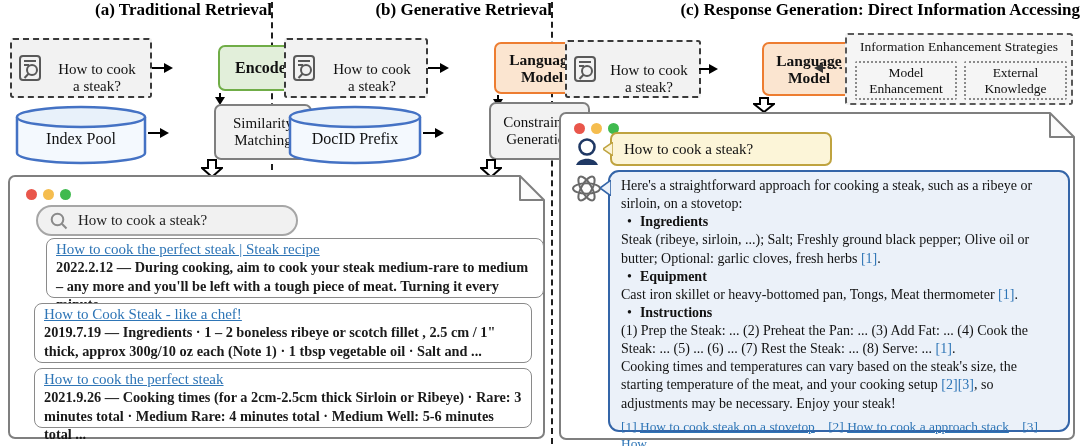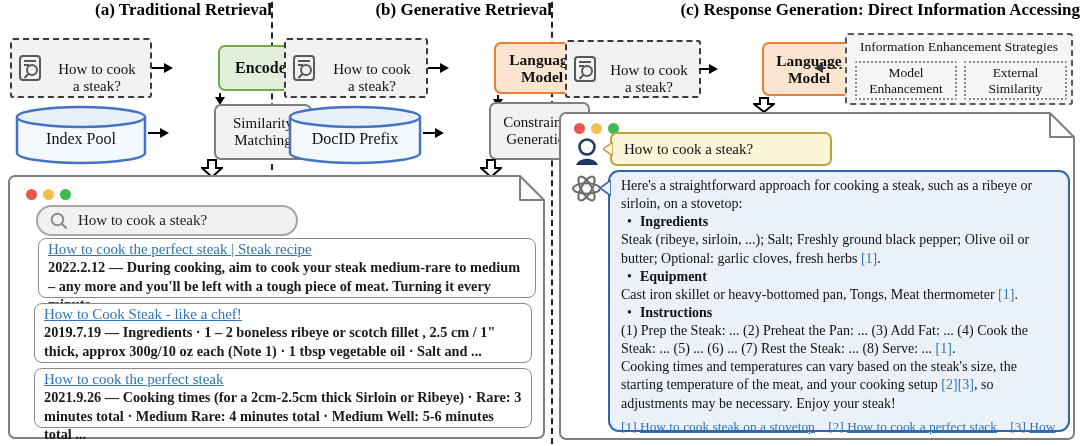--- a/index.html
+++ b/index.html
@@ -158,21 +158,21 @@
   <svg class="abs" style="left:753px;top:97px" width="22" height="16">
     <path d="M7,1 h8 v6 h6 l-10,8 -10,-8 h6 z" fill="#fff" stroke="#000" stroke-width="2"></path>
   </svg>
   <svg class="abs" style="left:814px;top:62px" width="31" height="12">
     <line x1="9" y1="6" x2="31" y2="6" stroke="#333" stroke-width="2" stroke-dasharray="2.5,3"></line>
     <polygon points="9,1 0,6 9,11" fill="#333"></polygon>
   </svg>
   <div class="abs relbox" style="left:845px;top:33px;width:228px;height:72px">
     <div class="rel-title">Information Enhancement Strategies</div>
     <div class="rel-item" style="left:8px;top:26px;width:102px;height:39px">Model Enhancement</div>
-    <div class="rel-item" style="left:117px;top:26px;width:103px;height:39px">External Similarity</div>
+    <div class="rel-item" style="left:117px;top:26px;width:103px;height:39px">External Knowledge</div>
   </div>
 
   <div class="abs window" style="left:8px;top:175px;width:537px;height:264px">
     <svg class="abs" style="right:-2px;top:-2px" width="30" height="30">
       <rect x="0" y="0" width="30" height="30" fill="#fff"></rect>
       <line x1="0" y1="1" x2="5" y2="1" stroke="#7F7F7F" stroke-width="2"></line>
       <line x1="29" y1="25" x2="29" y2="30" stroke="#7F7F7F" stroke-width="2"></line>
       <polygon points="5,1 29,25 5,25" fill="#FBFBFB" stroke="#7F7F7F" stroke-width="2" stroke-linejoin="round"></polygon>
     </svg>
     <div class="abs dot" style="left:16px;top:12px;background:#E9564B"></div>
@@ -180,21 +180,21 @@
     <div class="abs dot" style="left:50px;top:12px;background:#3FBA4E"></div>
 
     <div class="abs searchbar" style="left:26px;top:28px;width:262px;height:31px">
       <svg width="18" height="18" viewBox="0 0 18 18">
         <circle cx="7.5" cy="7.5" r="5.8" fill="none" stroke="#8a8a8a" stroke-width="2"></circle>
         <line x1="11.8" y1="11.8" x2="16.5" y2="16.5" stroke="#8a8a8a" stroke-width="2"></line>
       </svg>
       <span>How to cook a steak?</span>
     </div>
 
-    <div class="abs result-card" style="left:28px;top:61px;width:498px;height:60px">
+    <div class="abs result-card" style="left:36px;top:61px;width:498px;height:60px">
       <div class="result-title"><span class="blue-link">How to cook the perfect steak | Steak recipe</span></div>
       <div class="result-snippet">2022.2.12 — During cooking, aim to cook your steak medium-rare to medium – any more and you'll be left with a tough piece of meat. Turning it every minute ...</div>
     </div>
     <div class="abs result-card" style="left:24px;top:126px;width:498px;height:60px">
       <div class="result-title"><span class="blue-link">How to Cook Steak - like a chef!</span></div>
       <div class="result-snippet">2019.7.19 — Ingredients · 1 – 2 boneless ribeye or scotch fillet , 2.5 cm / 1" thick, approx 300g/10 oz each (Note 1) · 1 tbsp vegetable oil · Salt and ...</div>
     </div>
     <div class="abs result-card" style="left:24px;top:191px;width:498px;height:60px">
       <div class="result-title"><span class="blue-link">How to cook the perfect steak</span></div>
       <div class="result-snippet">2021.9.26 — Cooking times (for a 2cm-2.5cm thick Sirloin or Ribeye) · Rare: 3 minutes total · Medium Rare: 4 minutes total · Medium Well: 5-6 minutes total ...</div>
@@ -253,20 +253,20 @@
         <span class="sec-title">Instructions</span>
       </div>
       <div>(1) Prep the Steak: ... (2) Preheat the Pan: ... (3) Add Fat: ... (4) Cook the Steak: ... (5) ... (6) ... (7) Rest the Steak: ... (8) Serve: ... <span class="cite">[1]</span>.</div>
 
       <div>Cooking times and temperatures can vary based on the steak's size, the starting temperature of the meat, and your cooking setup <span class="cite">[2]</span><span class="cite">[3]</span>, so adjustments may be necessary. Enjoy your steak!</div>
 
       <div class="cites-row">
         <span class="cite">[1]</span>
         <span class="blue-link">How to cook steak on a stovetop</span><span class="gap"></span>
         <span class="cite">[2]</span>
-        <span class="blue-link">How to cook a perfect stack</span><span class="gap"></span>
+        <span class="blue-link">How to cook a approach stack</span><span class="gap"></span>
         <span class="cite">[3]</span>
         <span class="blue-link">How ...</span>
       </div>
     </div>
   </div>
 
 </div>
 
 </body></html>

